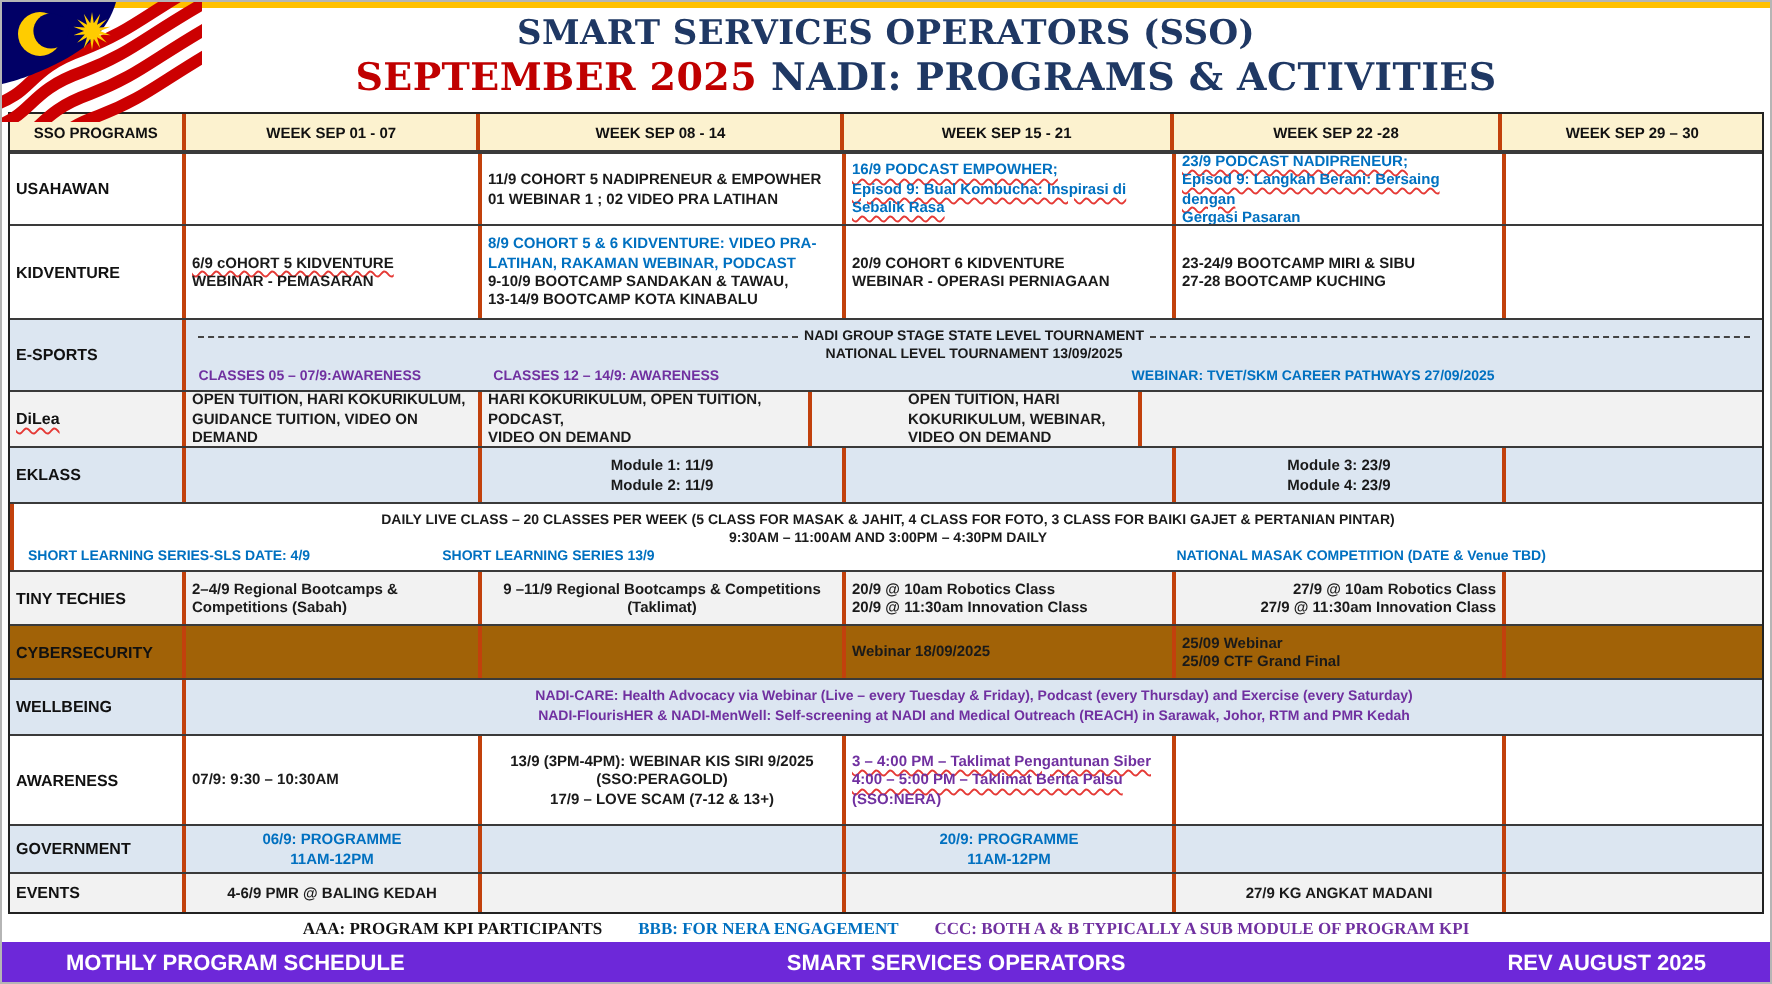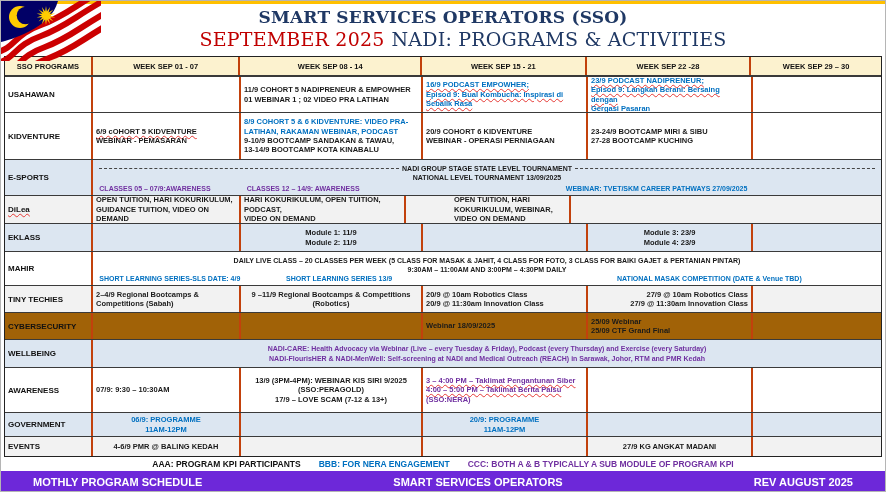--- a/index.html
+++ b/index.html
@@ -6,21 +6,21 @@
   body{
     width:886px;height:492px;position:relative;overflow:hidden;
     font-family:"Liberation Sans",sans-serif;background:#fff;
     border:1px solid #b5b5b5;box-sizing:border-box;
   }
   #topstrip{height:3px;background:#FFC000;}
   
   #titlewrap{height:52px;position:relative;text-align:center;}
   .t1{font-family:"DejaVu Serif","Liberation Serif",serif;font-weight:bold;
       color:#1F3864;font-size:17px;padding-top:3px;letter-spacing:.2px;}
-  .t2{font-family:"DejaVu Serif","Liberation Serif",serif;font-weight:normal;
+  .t2{font-family:"DejaVu Serif","Liberation Serif",serif;font-weight:bold;
       font-size:19px;margin-top:1px;letter-spacing:.2px;padding-left:40px;}
   .t2 .red{color:#C00000;margin-right:7px;}
   .t2 .navy{color:#1F3864;}
   #flagbox{position:absolute;left:0;top:-3px;width:100px;height:60px;}
   
   #grid{margin:0 3px;border:1.5px solid #222;}
   .hrow{display:flex;background:#FCF2CF;border-bottom:1px solid #3a3a3a;}
   .hcell{font-size:7.5px;font-weight:bold;height:18px;box-sizing:border-box;
          display:flex;align-items:center;justify-content:center;color:#111;}
   .row{display:flex;border-top:1px solid #3a3a3a;box-sizing:border-box;}
@@ -42,21 +42,21 @@
   .dashline .ln{flex:none;padding:0 3px;}
   .leader{flex:1;border-top:1px dashed #444;height:0;}
   .brow{position:absolute;left:0;right:0;bottom:1px;height:10px;}
   .brow .ln{position:absolute;white-space:nowrap;text-align:left;font-size:7px;}
   .c-b{color:#0070C0;}
   .c-p{color:#7030A0;}
   .sq{text-decoration-line:underline;text-decoration-style:wavy;
       text-decoration-color:#e53935;text-decoration-thickness:1px;text-underline-offset:1px;}
   
   #legend{height:14px;line-height:14px;text-align:center;font-size:8.5px;font-weight:bold;color:#111;}
-  #legend span{margin:0 9px;}
+  #legend span{margin:0 9px;font-family:Liberation Serif, serif;}
   #footerbar{height:22px;background:#6d28d9;color:#fff;display:flex;align-items:center;
              justify-content:space-between;padding:0 32px;font-size:11px;font-weight:bold;}
 </style>
 </head>
 <body>
 
 <div id="topstrip"></div>
 
 <div id="titlewrap">
   <div id="flagbox">
@@ -167,40 +167,39 @@
         <div class="ln">Module 2: 11/9</div>
       </div>
       <div class="cell bl" style="width: 165px;"></div>
       <div class="cell bl al-c" style="width: 165px;">
         <div class="ln">Module 3: 23/9</div>
         <div class="ln">Module 4: 23/9</div>
       </div>
       <div class="cell bl" style="width: 132px;"></div>
     </div>
     <div class="row" style="height: 34px; background: rgb(255, 255, 255);">
-      <div class="lbl" style="width: 86px;">MAHIR</div>
       <div class="spancell bl hb">
         <div class="ln">DAILY LIVE CLASS – 20 CLASSES PER WEEK (5 CLASS FOR MASAK &amp; JAHIT, 4 CLASS FOR FOTO, 3 CLASS FOR BAIKI GAJET &amp; PERTANIAN PINTAR)</div>
         <div class="ln">9:30AM – 11:00AM AND 3:00PM – 4:30PM DAILY</div>
         <div class="brow">
           <div class="ln c-b" style="left: 0.8%;">SHORT LEARNING SERIES-SLS DATE: 4/9</div>
           <div class="ln c-b" style="left: 24.5%;">SHORT LEARNING SERIES 13/9</div>
           <div class="ln c-b" style="left: 66.5%;">NATIONAL MASAK COMPETITION (DATE &amp; Venue TBD)</div>
         </div>
       </div>
     </div>
     <div class="row" style="height: 27px; background: rgb(242, 242, 242);">
       <div class="lbl" style="width: 86px;">TINY TECHIES</div>
       <div class="cell bl" style="width: 148px;">
         <div class="ln">2–4/9  Regional Bootcamps &amp;</div>
         <div class="ln">Competitions (Sabah)</div>
       </div>
       <div class="cell bl al-c" style="width: 182px;">
         <div class="ln">9 –11/9  Regional Bootcamps &amp; Competitions</div>
-        <div class="ln">(Robotics)</div>
+        <div class="ln">(Taklimat)</div>
       </div>
       <div class="cell bl" style="width: 165px;">
         <div class="ln">20/9 @ 10am Robotics Class</div>
         <div class="ln">20/9 @ 11:30am Innovation Class</div>
       </div>
       <div class="cell bl al-r" style="width: 165px;">
         <div class="ln">27/9 @ 10am Robotics Class</div>
         <div class="ln">27/9 @ 11:30am Innovation Class</div>
       </div>
       <div class="cell bl" style="width: 132px;"></div>

